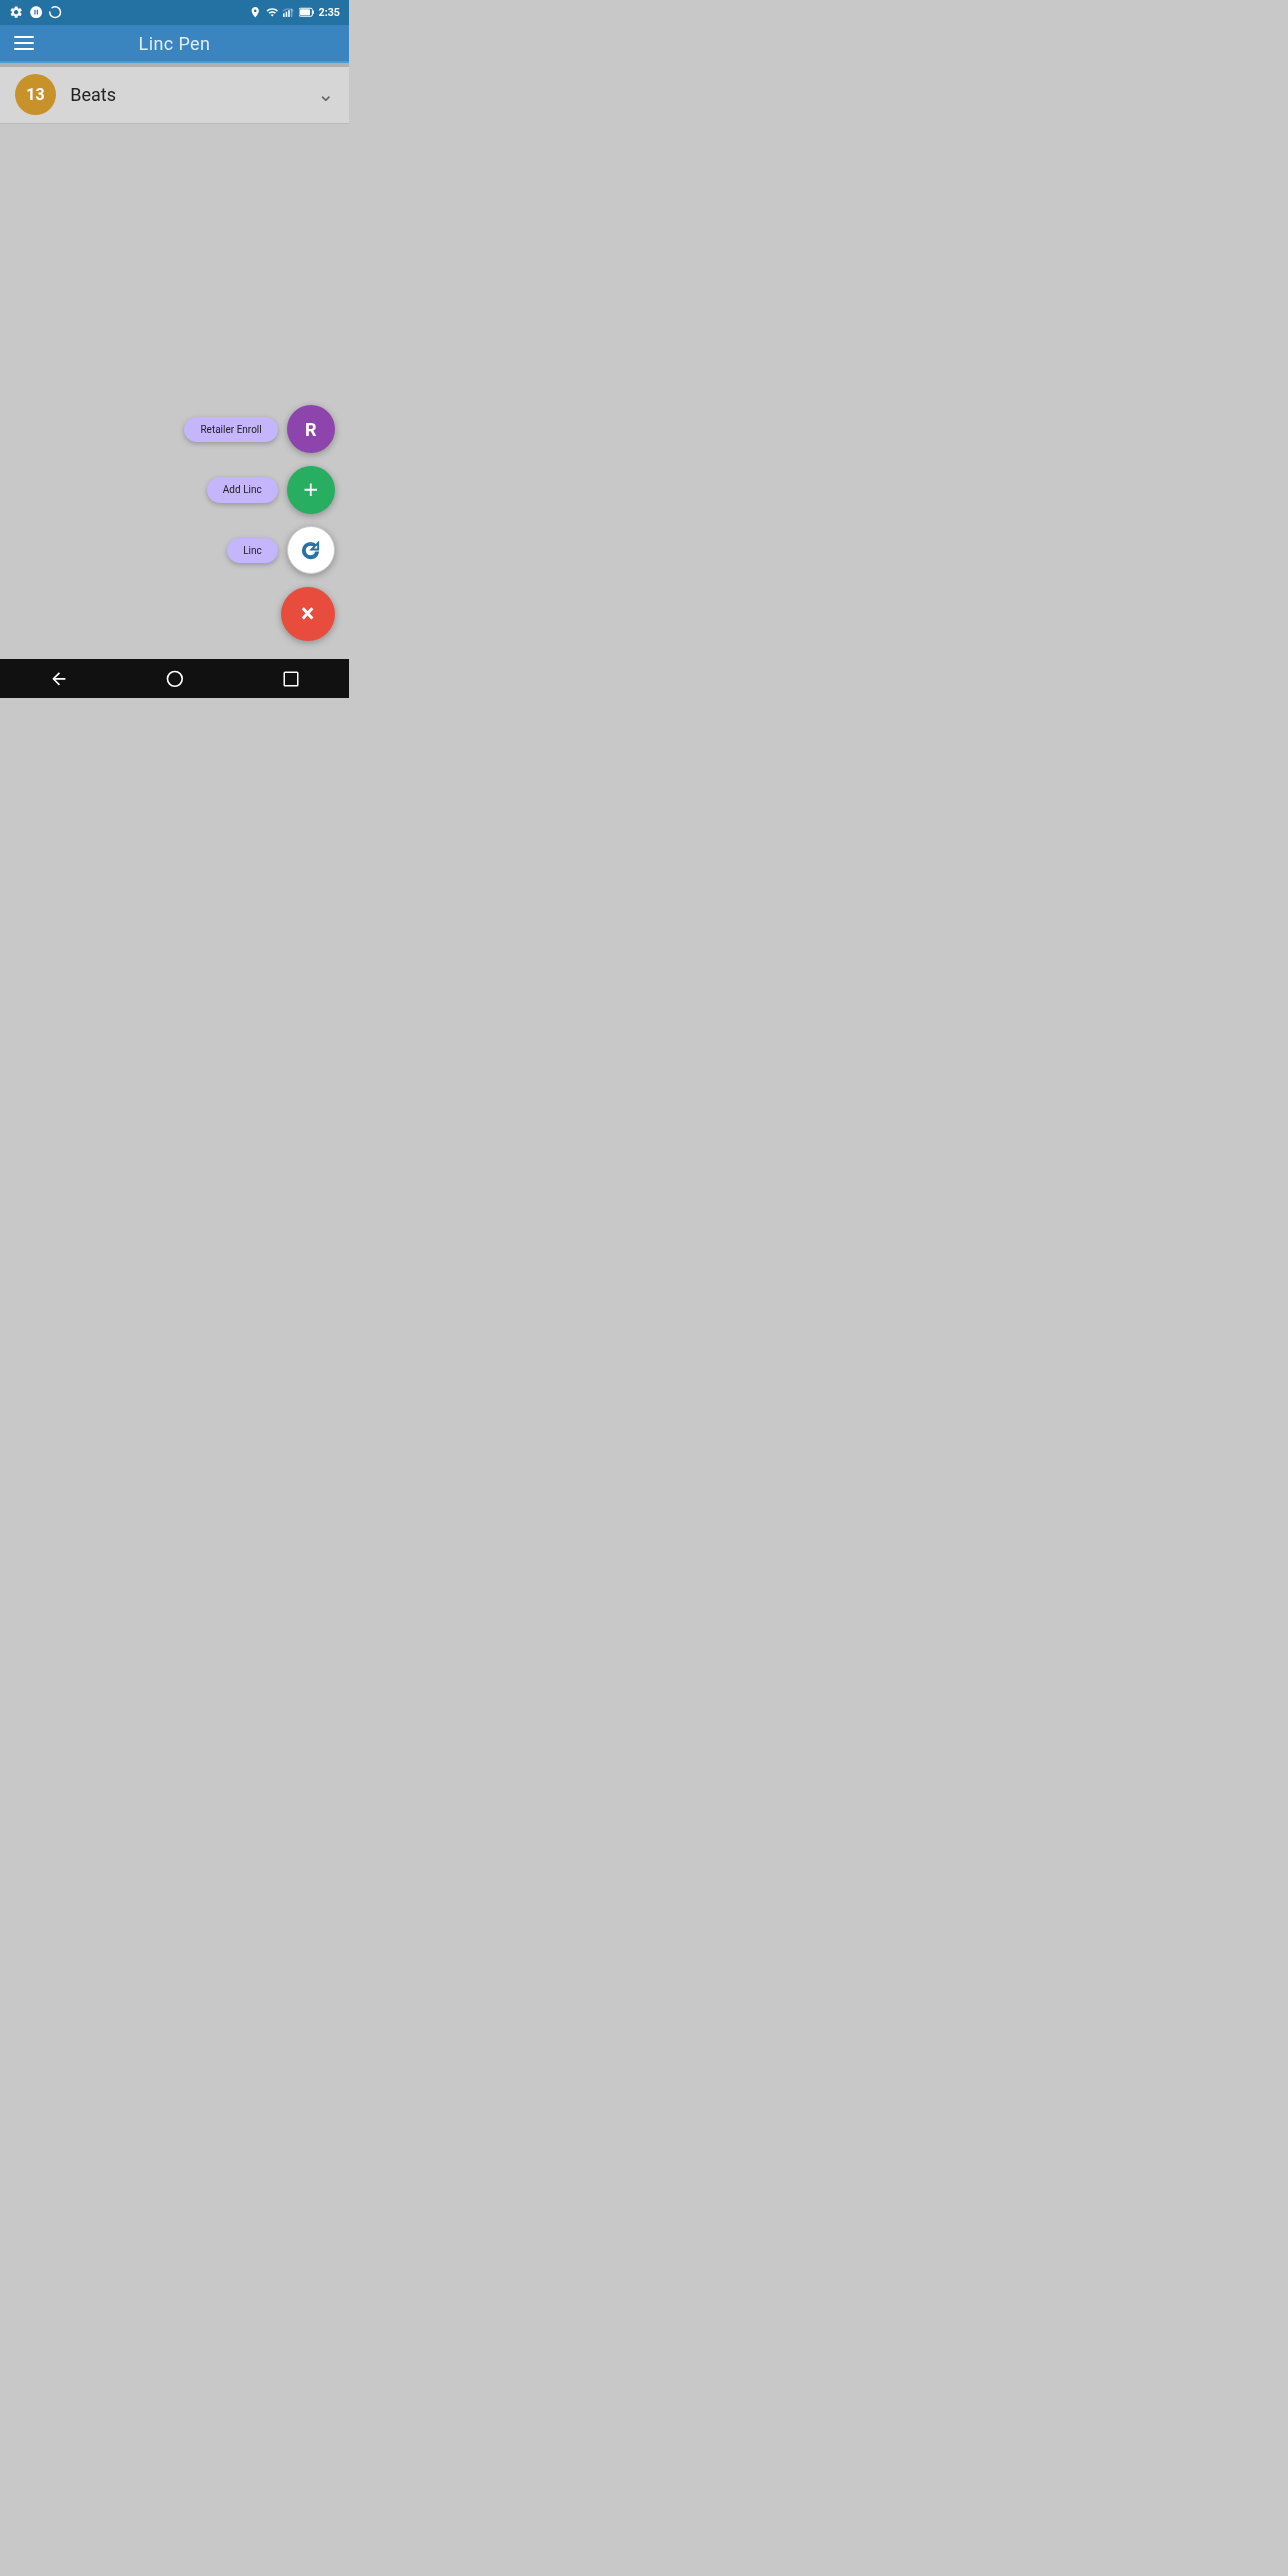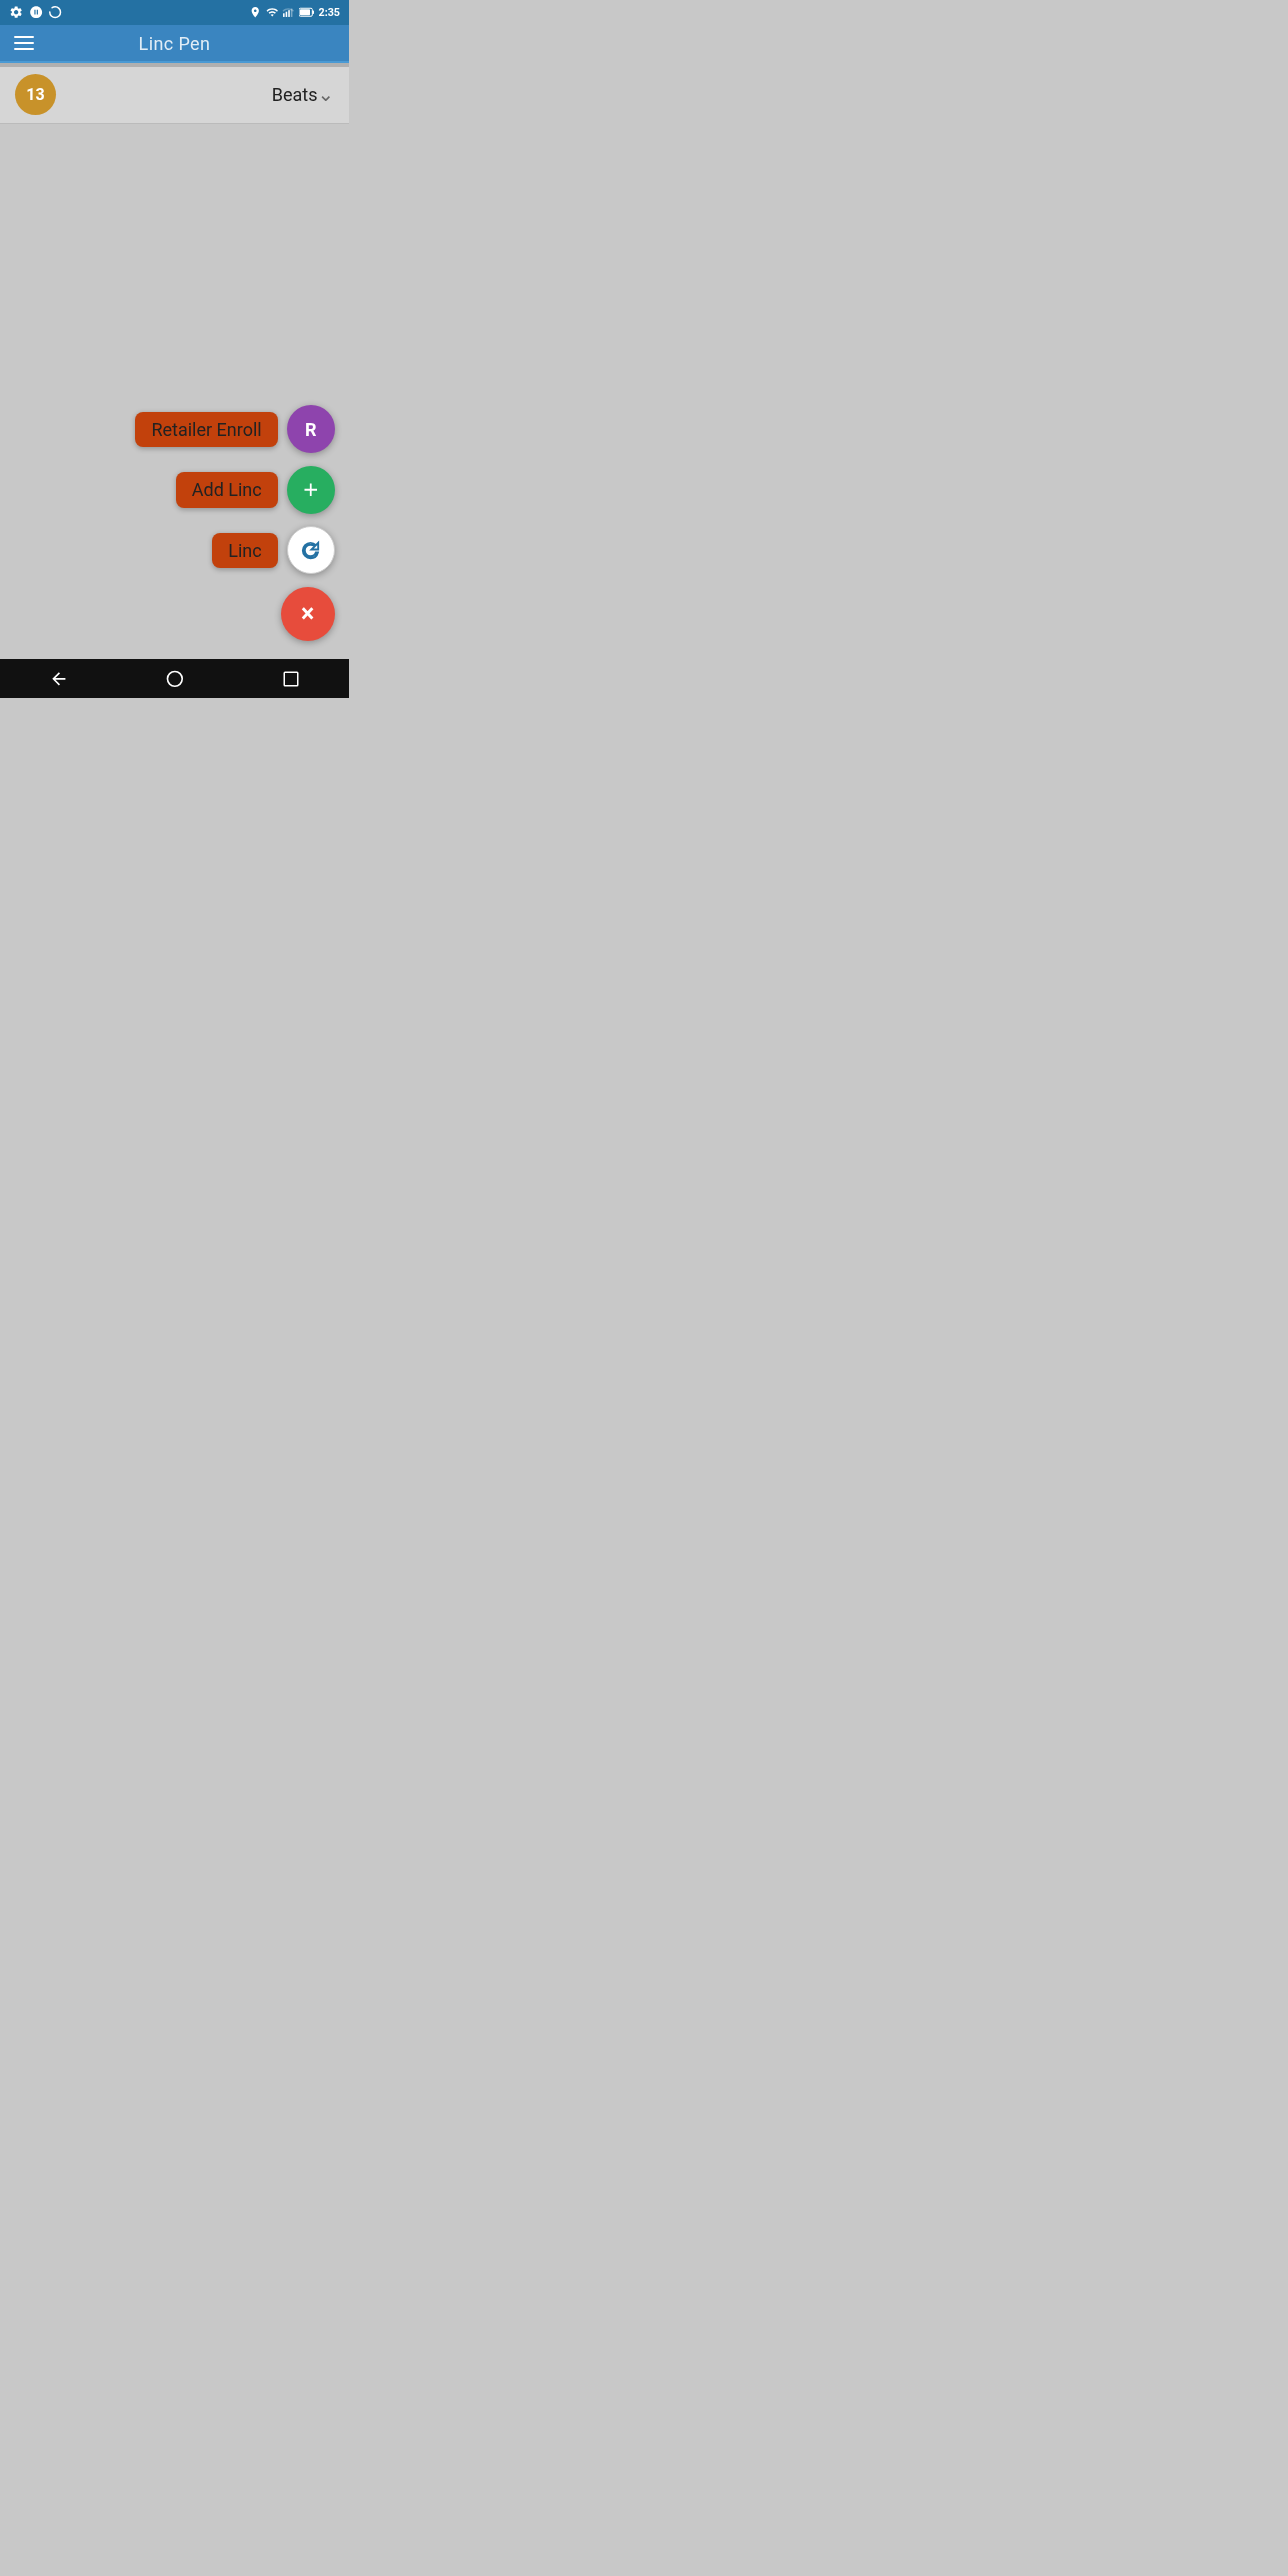--- a/index.html
+++ b/index.html
@@ -119,21 +119,20 @@
       align-items: center;
       justify-content: center;
       margin-right: 14.3px;
       flex-shrink: 0;
     }
 
     .beats-label {
       font-size: 18px;
       color: #222;
       flex: 1;
-      text-align: right;
     }
 
     .chevron-down {
       color: #666;
       font-size: 19.7px;
       cursor: pointer;
     }
 
     
     .fab-container {
@@ -146,24 +145,24 @@
       gap: 12.5px;
     }
 
     .fab-item {
       display: flex;
       align-items: center;
       gap: 9px;
     }
 
     .fab-label {
-      background: #c2410c;
-      border-radius: 8px;
+      background: #c4b5fd;
+      border-radius: 14px;
       padding: 7.2px 16px;
-      font-size: 18px;
+      font-size: 10px;
       color: #222;
       box-shadow: 0 1.8px 5.4px rgba(0,0,0,0.25);
       white-space: nowrap;
       cursor: pointer;
     }
 
     .fab-btn {
       width: 48px;
       height: 48px;
       border-radius: 50%;

